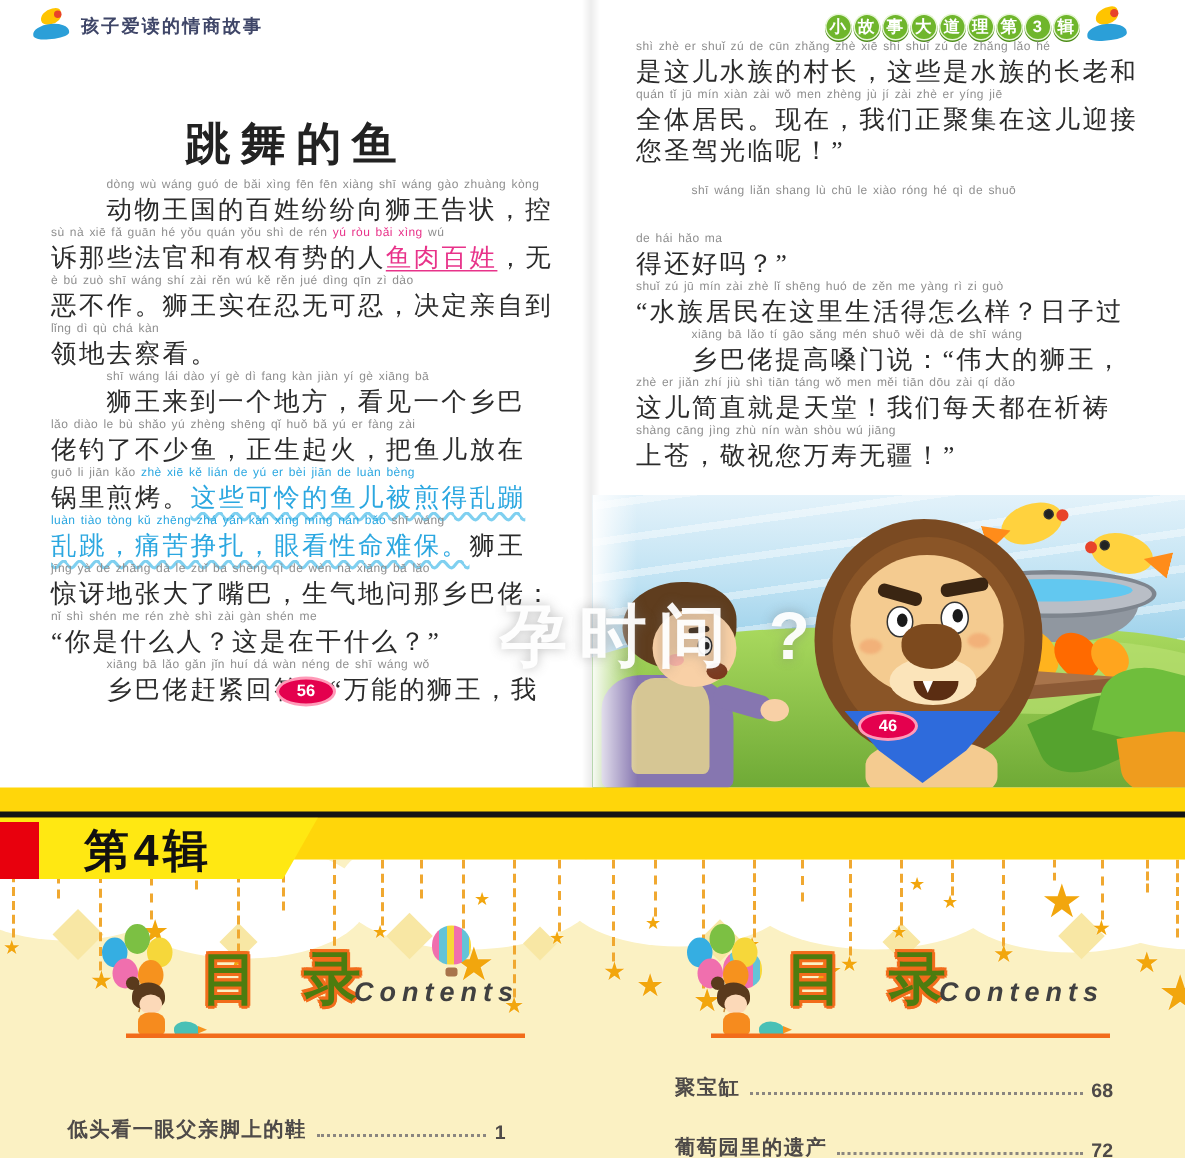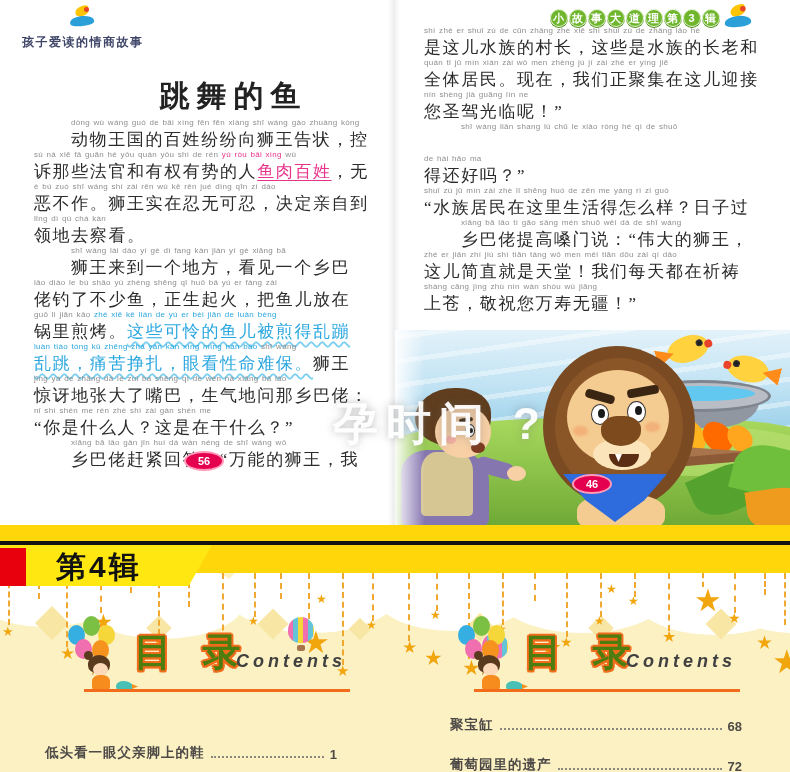--- a/index.html
+++ b/index.html
@@ -3,34 +3,34 @@
 <meta charset="utf-8">
 <style>
   html,body{margin:0;padding:0;}
   body{font-family:"Liberation Sans",sans-serif;}
   .stage{position:relative;width:790px;height:772px;overflow:hidden;background:#fff;}
 
   
   .book{position:absolute;left:0;top:0;width:790px;height:525px;background:#fff;}
   .fold{position:absolute;left:388px;top:0;width:12px;height:525px;
         background:linear-gradient(90deg,rgba(0,0,0,0) 0%,rgba(0,0,0,.07) 50%,rgba(0,0,0,0) 100%);}
-  .hdr-left{position:absolute;left:22px;top:6px;display:flex;align-items:center;gap:6px;flex-direction:column;}
+  .hdr-left{position:absolute;left:22px;top:6px;display:flex;align-items:center;gap:6px;}
   .hdr-right{position:absolute;right:38px;top:6px;display:flex;align-items:center;gap:2px;}
   .series-title{font-size:12px;font-weight:bold;color:#3f4668;letter-spacing:1.5px;}
   .logo{position:relative;width:26px;height:22px;}
   .logo .swoosh{position:absolute;left:0;top:10px;width:24px;height:10px;background:#2b9fd8;
         border-radius:60% 60% 50% 50%/70% 70% 40% 40%;transform:rotate(-6deg);}
   .logo .bird{position:absolute;left:5px;top:0px;width:14px;height:10px;background:#ffc400;
         border-radius:70% 30% 60% 40%;transform:rotate(-12deg);}
   .logo .dot{position:absolute;left:14px;top:1px;width:5px;height:5px;background:#e8432a;border-radius:50%;}
   .badge{display:inline-block;width:16px;height:16px;line-height:16px;margin:0 .5px;border-radius:50%;
          background:#6fb62c;color:#fff;font-size:11px;font-weight:bold;text-align:center;
          box-shadow:0 1px 0 #4d8d18;border:1px solid #e8f7d8;}
   .story-title{position:absolute;left:0;top:76px;width:395px;margin:0;text-align:center;
-         font-size:30px;font-weight:bold;color:#222;letter-spacing:7px;font-family:"Liberation Sans",sans-serif;padding-left:36px;}
+         font-size:30px;font-weight:bold;color:#222;letter-spacing:7px;font-family:"Liberation Sans",sans-serif;}
 
   .body-text{position:absolute;width:360px;}
   .body-left{left:34px;top:118px;}
   .body-right{left:424px;top:26px;}
   .line{height:32px;white-space:nowrap;}
   .line.indent{padding-left:37px;}
   .py{height:11px;font-size:8px;line-height:10px;color:#8f8f8f;letter-spacing:.3px;word-spacing:1px;}
   .hz{font-size:17px;line-height:21px;letter-spacing:1.6px;color:#2b2b2b;font-family:"Liberation Serif",serif;}
   .hz .pink{color:#e8338a;text-decoration:underline;text-decoration-color:#e8338a;text-underline-offset:3px;}
   .hz .blue{color:#2ba7e0;text-decoration:underline wavy #7fd0f0;text-decoration-thickness:1.5px;text-underline-offset:4px;}
@@ -246,21 +246,20 @@
     <div class="body-text body-right" id="rightBody">
         <div class="line">
           <div class="py"><span>shì zhè er shuǐ zú de cūn zhǎng  zhè xiē shì shuǐ zú de zhǎng lǎo hé</span></div>
           <div class="hz"><span>是这儿水族的村长，这些是水族的长老和</span></div>
         </div>
         <div class="line">
           <div class="py"><span>quán tǐ jū mín  xiàn zài  wǒ men zhèng jù jí zài zhè er yíng jiē</span></div>
           <div class="hz"><span>全体居民。现在，我们正聚集在这儿迎接</span></div>
         </div>
         <div class="line">
-          <div class="py"><span>nín shèng jià guāng lín ne</span></div>
           <div class="hz"><span>您圣驾光临呢！”</span></div>
         </div>
         <div class="line indent">
           <div class="py"><span>shī wáng liǎn shang lù chū le xiào róng  hé qì de shuō</span></div>
         </div>
         <div class="line">
           <div class="py"><span>de hái hǎo ma</span></div>
           <div class="hz"><span>得还好吗？”</span></div>
         </div>
         <div class="line">

